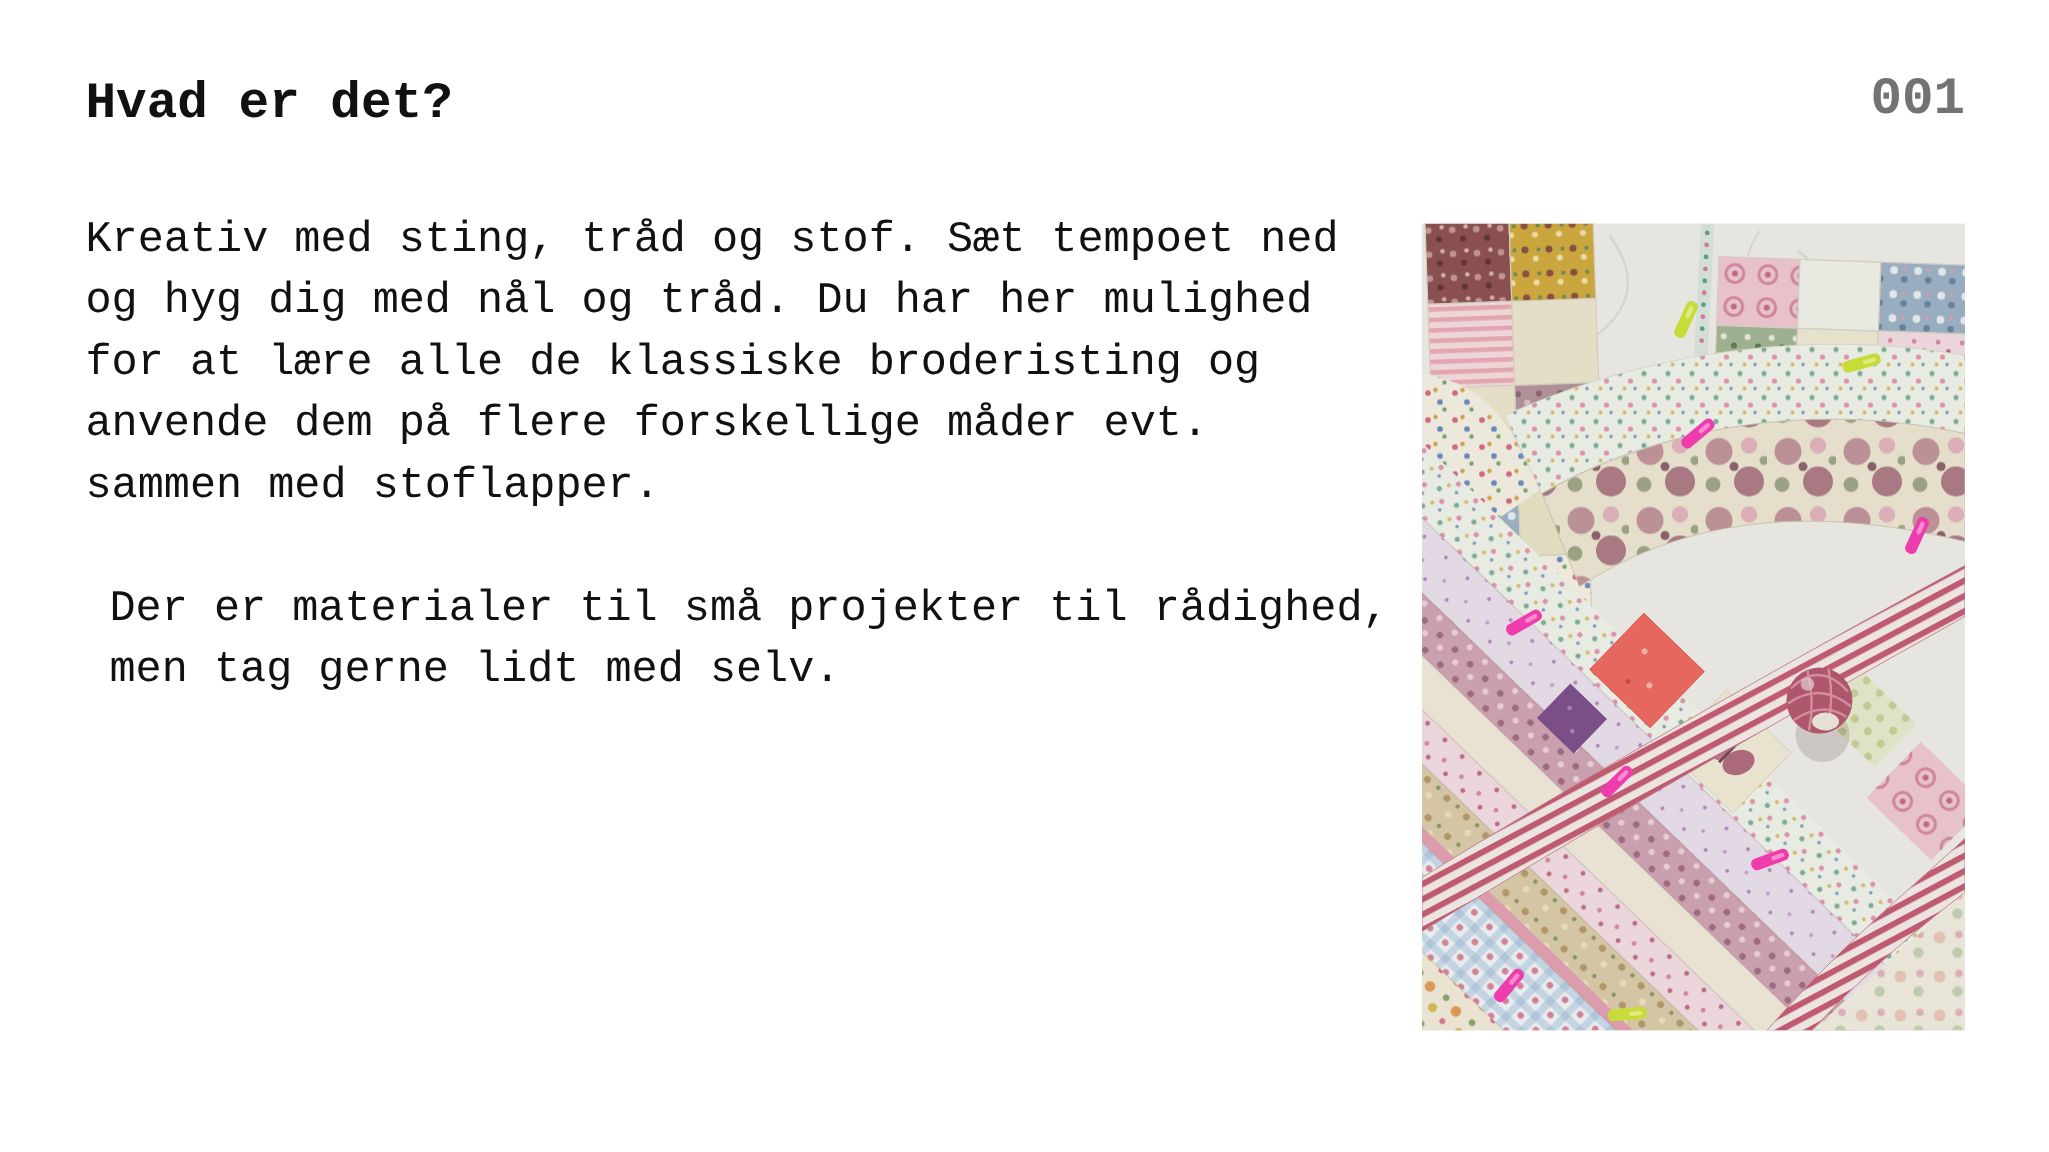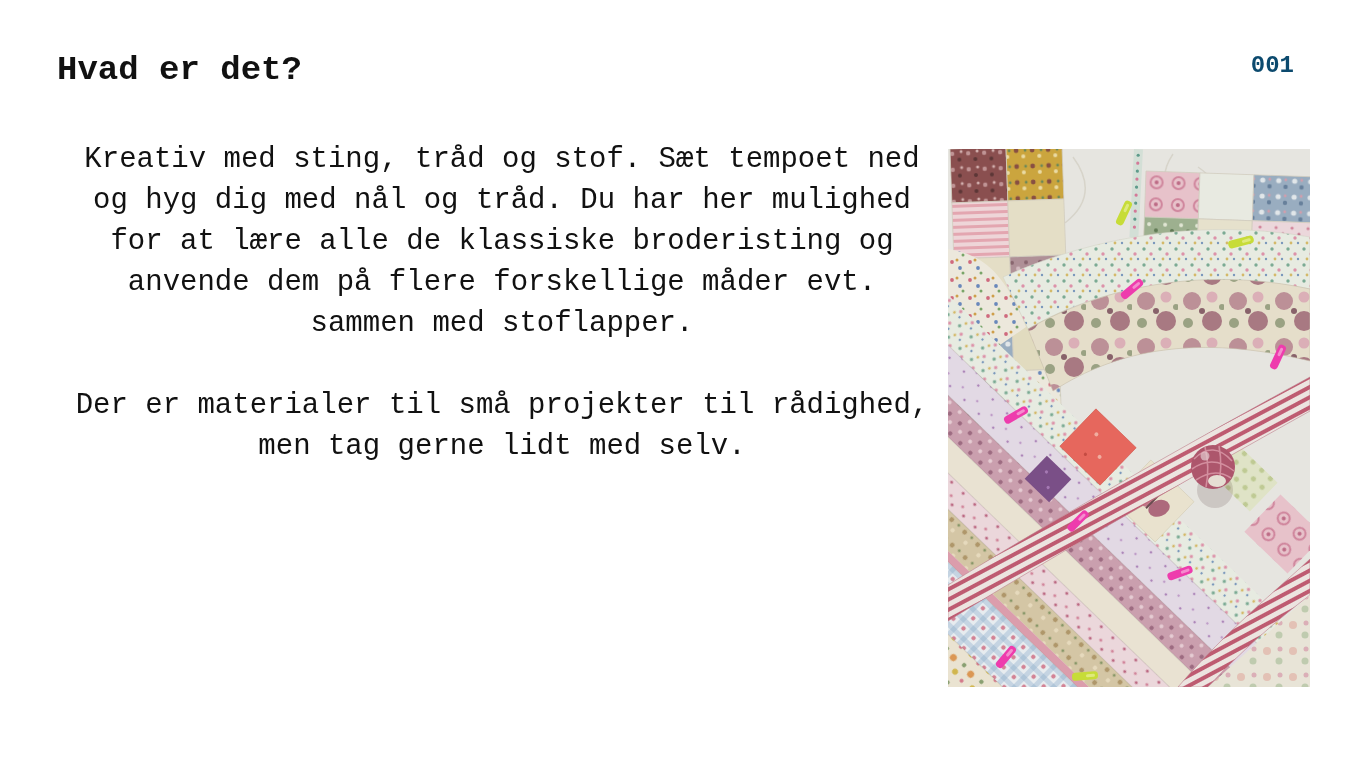--- a/index.html
+++ b/index.html
@@ -10,29 +10,29 @@
     font-family: "Liberation Mono", "DejaVu Sans Mono", monospace;
     color: #111111;
   }
   .slide { position: relative; width: 1366px; height: 768px; background: #ffffff; font-family: Liberation Mono, monospace; }
   .slide-title {
     position: absolute; left: 57px; top: 50px; margin: 0;
     font-size: 34px; font-weight: 700; line-height: 40px;
     letter-spacing: 0; color: #111111; white-space: nowrap;
   }
   .page-number {
-    position: absolute; top: 49px; right: 72px;
-    font-size: 24px; font-weight: 700; line-height: 34px; color: #0c4a6e;
+    position: absolute; top: 49px; right: 56px;
+    font-size: 35px; font-weight: 700; line-height: 34px; color: #737373;
   }
   .body-text {
     position: absolute; left: 57px; top: 139px; width: 890px;
     font-size: 29px; line-height: 41px; font-weight: 400;
   }
-  .body-text p { margin: 0 0 41px 0; white-space: pre-line; text-align: center; }
-  .body-text p:last-child { margin-bottom: 0; }
+  .body-text p { margin: 0 0 41px 0; white-space: pre-line; }
+  .body-text p:last-child { margin-bottom: 0; margin-left: 16px; }
   .photo {
     position: absolute; left: 948px; top: 149px; width: 362px; height: 538px;
     overflow: hidden; background: #ecebe7;
   }
   .photo svg { display: block; }
 </style>
 </head>
 <body>
 
 <div class="slide">

